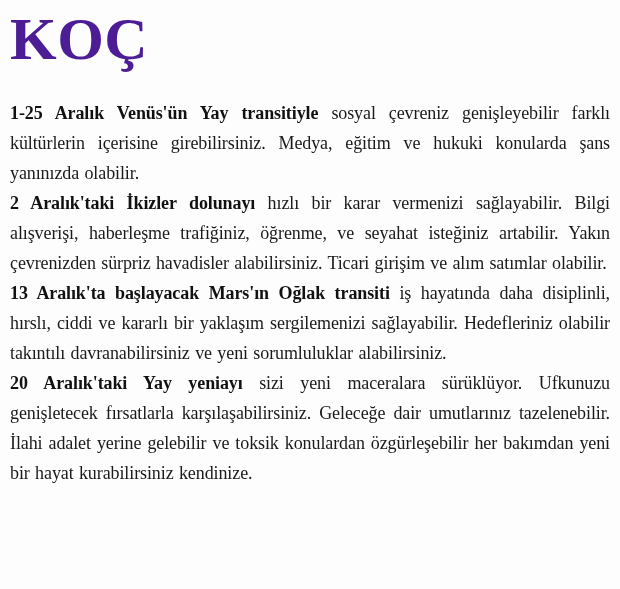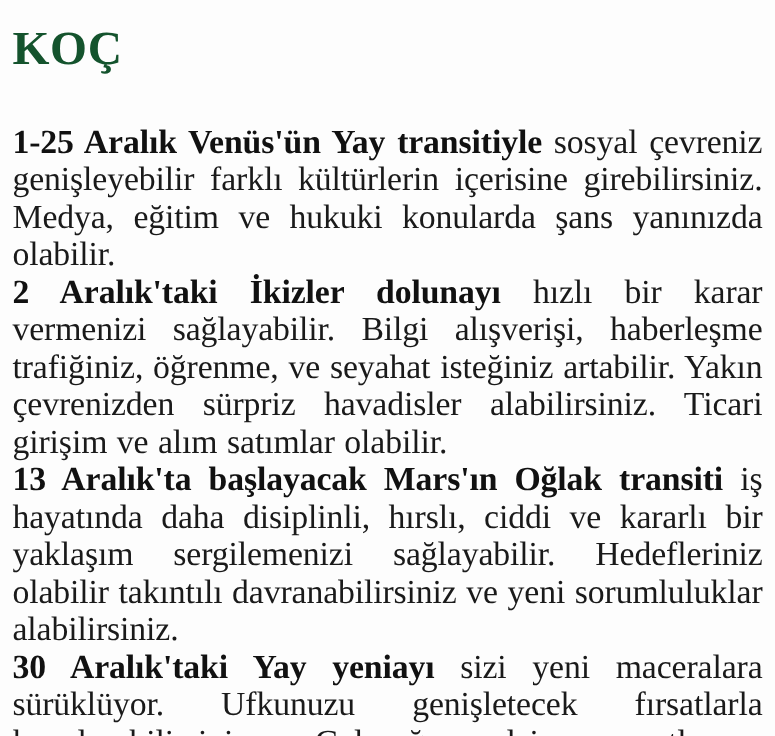--- a/index.html
+++ b/index.html
@@ -14,33 +14,33 @@
     font-family: "Liberation Serif", "DejaVu Serif", serif;
     overflow: hidden;
   }
   .page {
     box-sizing: border-box;
     width: 620px;
     height: 589px;
     padding: 16px 10px 0 10px;
   }
   .title {
-    font-size: 38px;
+    font-size: 60px;
     line-height: 46px;
     font-weight: 700;
     letter-spacing: 0.5px;
     margin: 0 0 36px 0;
-    color: #14532d;
+    color: #4c1d95;
   }
   .content {
     width: 600px;
   }
   .para {
     margin: 0;
-    font-size: 27px;
+    font-size: 18px;
     line-height: 30px;
     text-align: justify;
     word-spacing: 1px;
     letter-spacing: -0.1px;
   }
   .para .lead {
     font-weight: 700;
     color: #111111;
   }
   .para .body-text {
@@ -53,15 +53,15 @@
 <main class="page">
   <h1 class="title">KOÇ</h1>
 
   <section class="content">
     <p class="para"><strong class="lead">1-25 Aralık Venüs'ün Yay transitiyle</strong><span class="body-text"> sosyal çevreniz genişleyebilir farklı kültürlerin içerisine girebilirsiniz. Medya, eğitim ve hukuki konularda şans yanınızda olabilir.</span></p>
 
     <p class="para"><strong class="lead">2 Aralık'taki İkizler dolunayı</strong><span class="body-text"> hızlı bir karar vermenizi sağlayabilir. Bilgi alışverişi, haberleşme trafiğiniz, öğrenme, ve seyahat isteğiniz artabilir. Yakın çevrenizden sürpriz havadisler alabilirsiniz. Ticari girişim ve alım satımlar olabilir.</span></p>
 
     <p class="para"><strong class="lead">13 Aralık'ta başlayacak Mars'ın Oğlak transiti</strong><span class="body-text"> iş hayatında daha disiplinli, hırslı, ciddi ve kararlı bir yaklaşım sergilemenizi sağlayabilir. Hedefleriniz olabilir takıntılı davranabilirsiniz ve yeni sorumluluklar alabilirsiniz.</span></p>
 
-    <p class="para"><strong class="lead">30 Aralık'taki Yay yeniayı</strong><span class="body-text"> sizi yeni maceralara sürüklüyor. Ufkunuzu genişletecek fırsatlarla karşılaşabilirsiniz. Geleceğe dair umutlarınız tazelenebilir. İlahi adalet yerine gelebilir ve toksik konulardan özgürleşebilir her bakımdan yeni bir hayat kurabilirsiniz kendinize.</span></p>
+    <p class="para"><strong class="lead">20 Aralık'taki Yay yeniayı</strong><span class="body-text"> sizi yeni maceralara sürüklüyor. Ufkunuzu genişletecek fırsatlarla karşılaşabilirsiniz. Geleceğe dair umutlarınız tazelenebilir. İlahi adalet yerine gelebilir ve toksik konulardan özgürleşebilir her bakımdan yeni bir hayat kurabilirsiniz kendinize.</span></p>
   </section>
 </main>
 
 </body></html>

